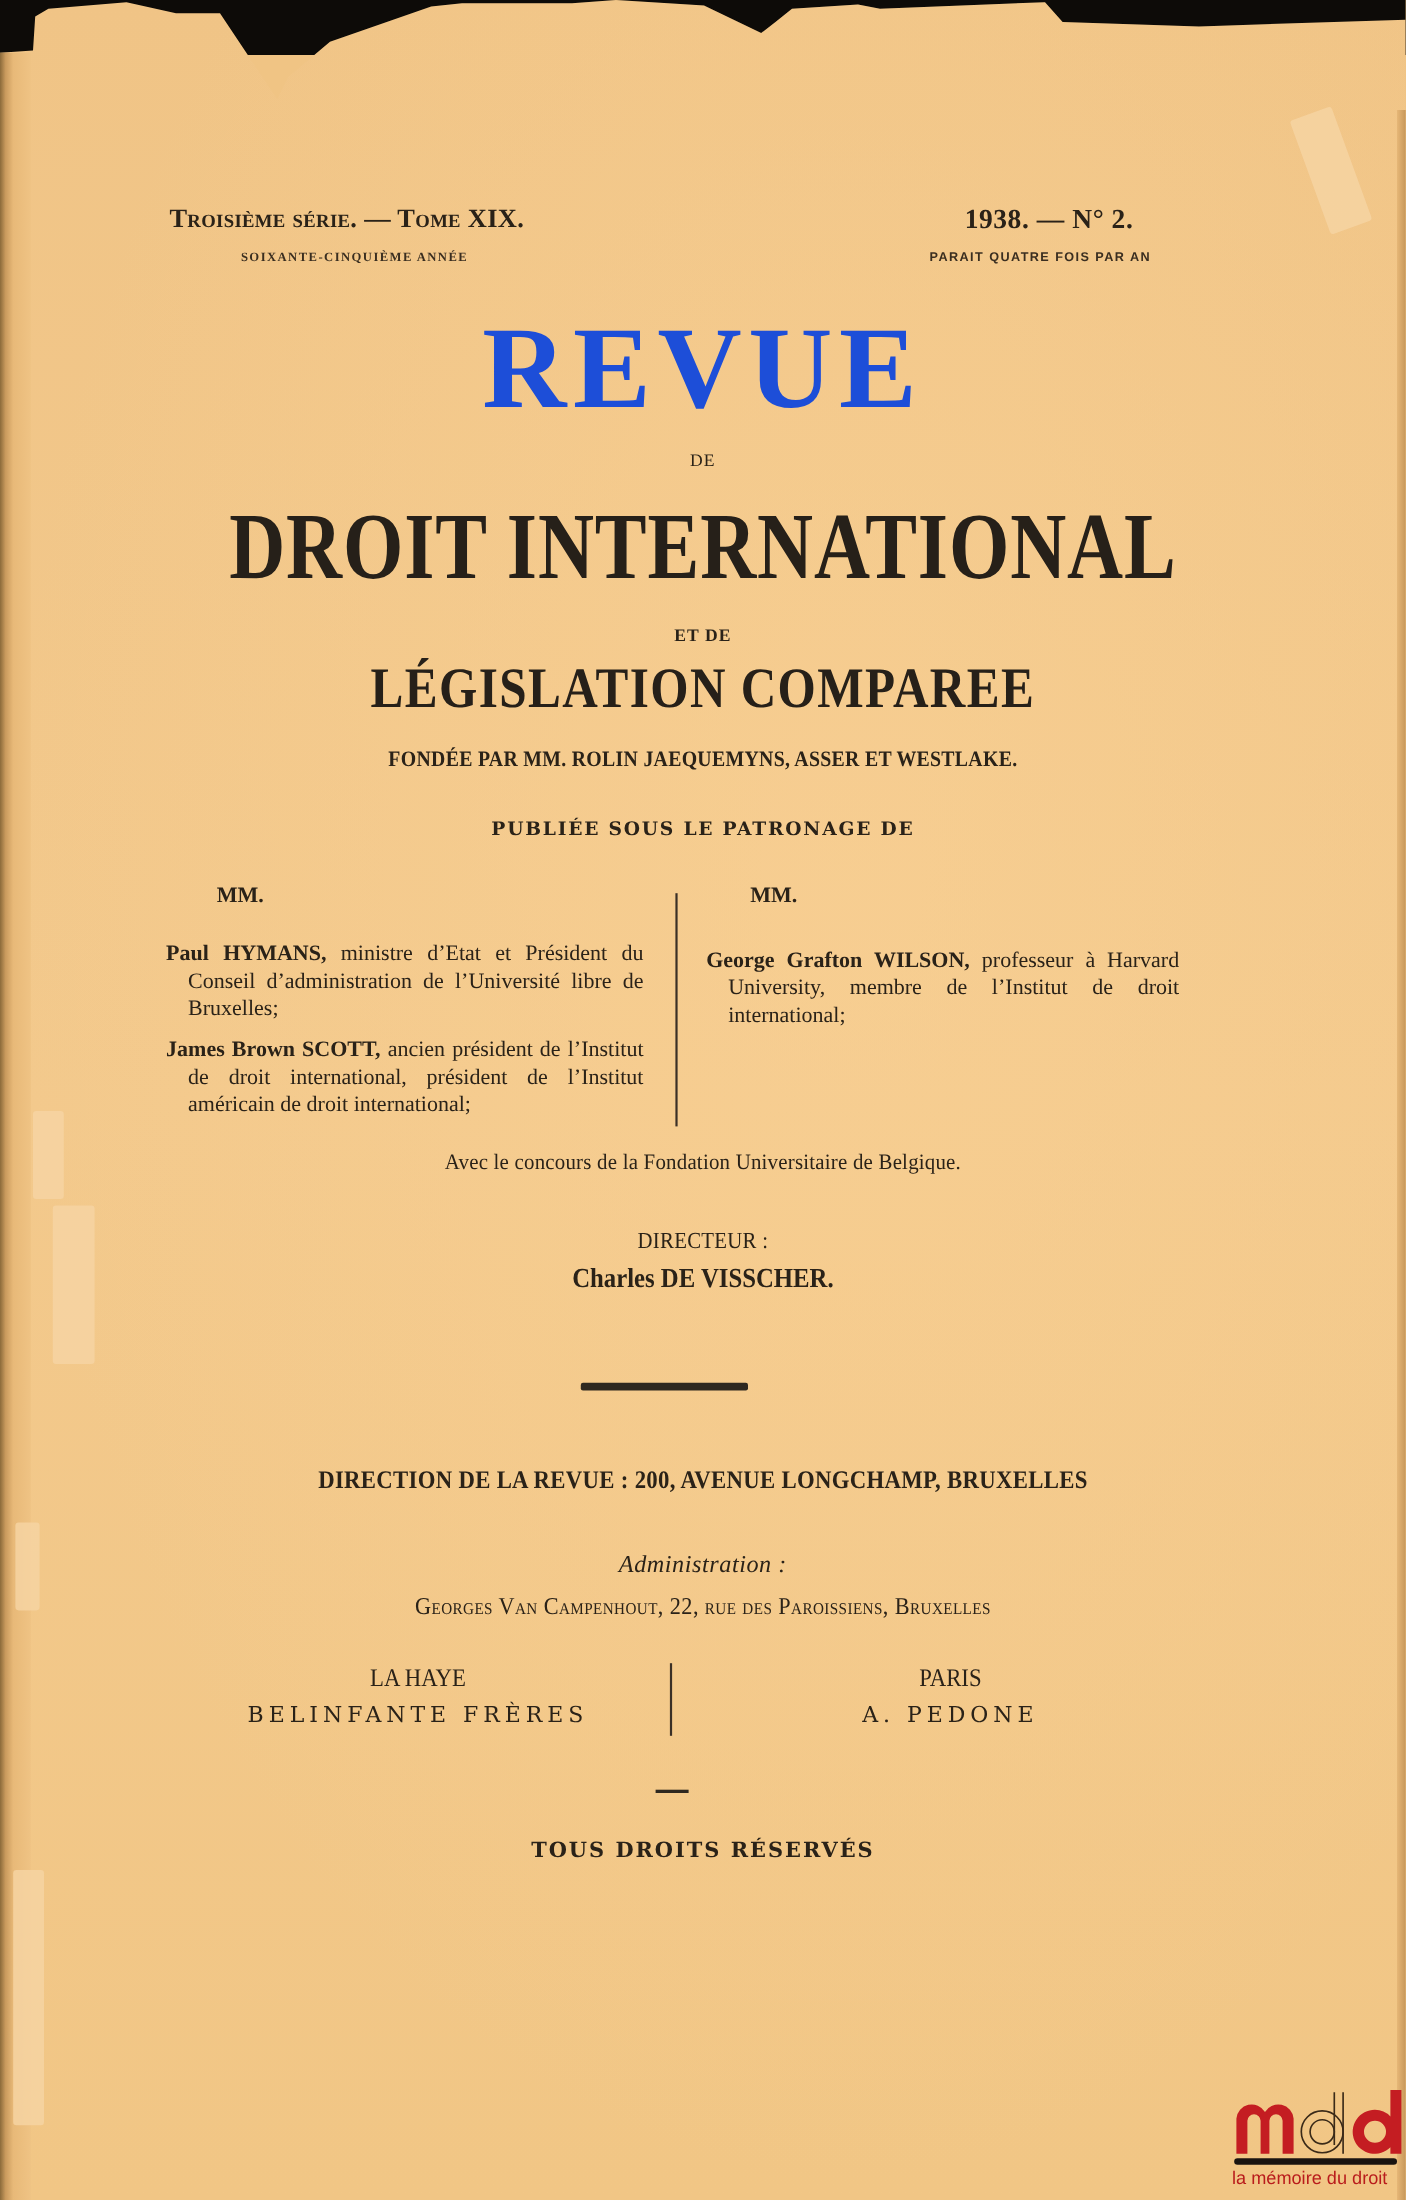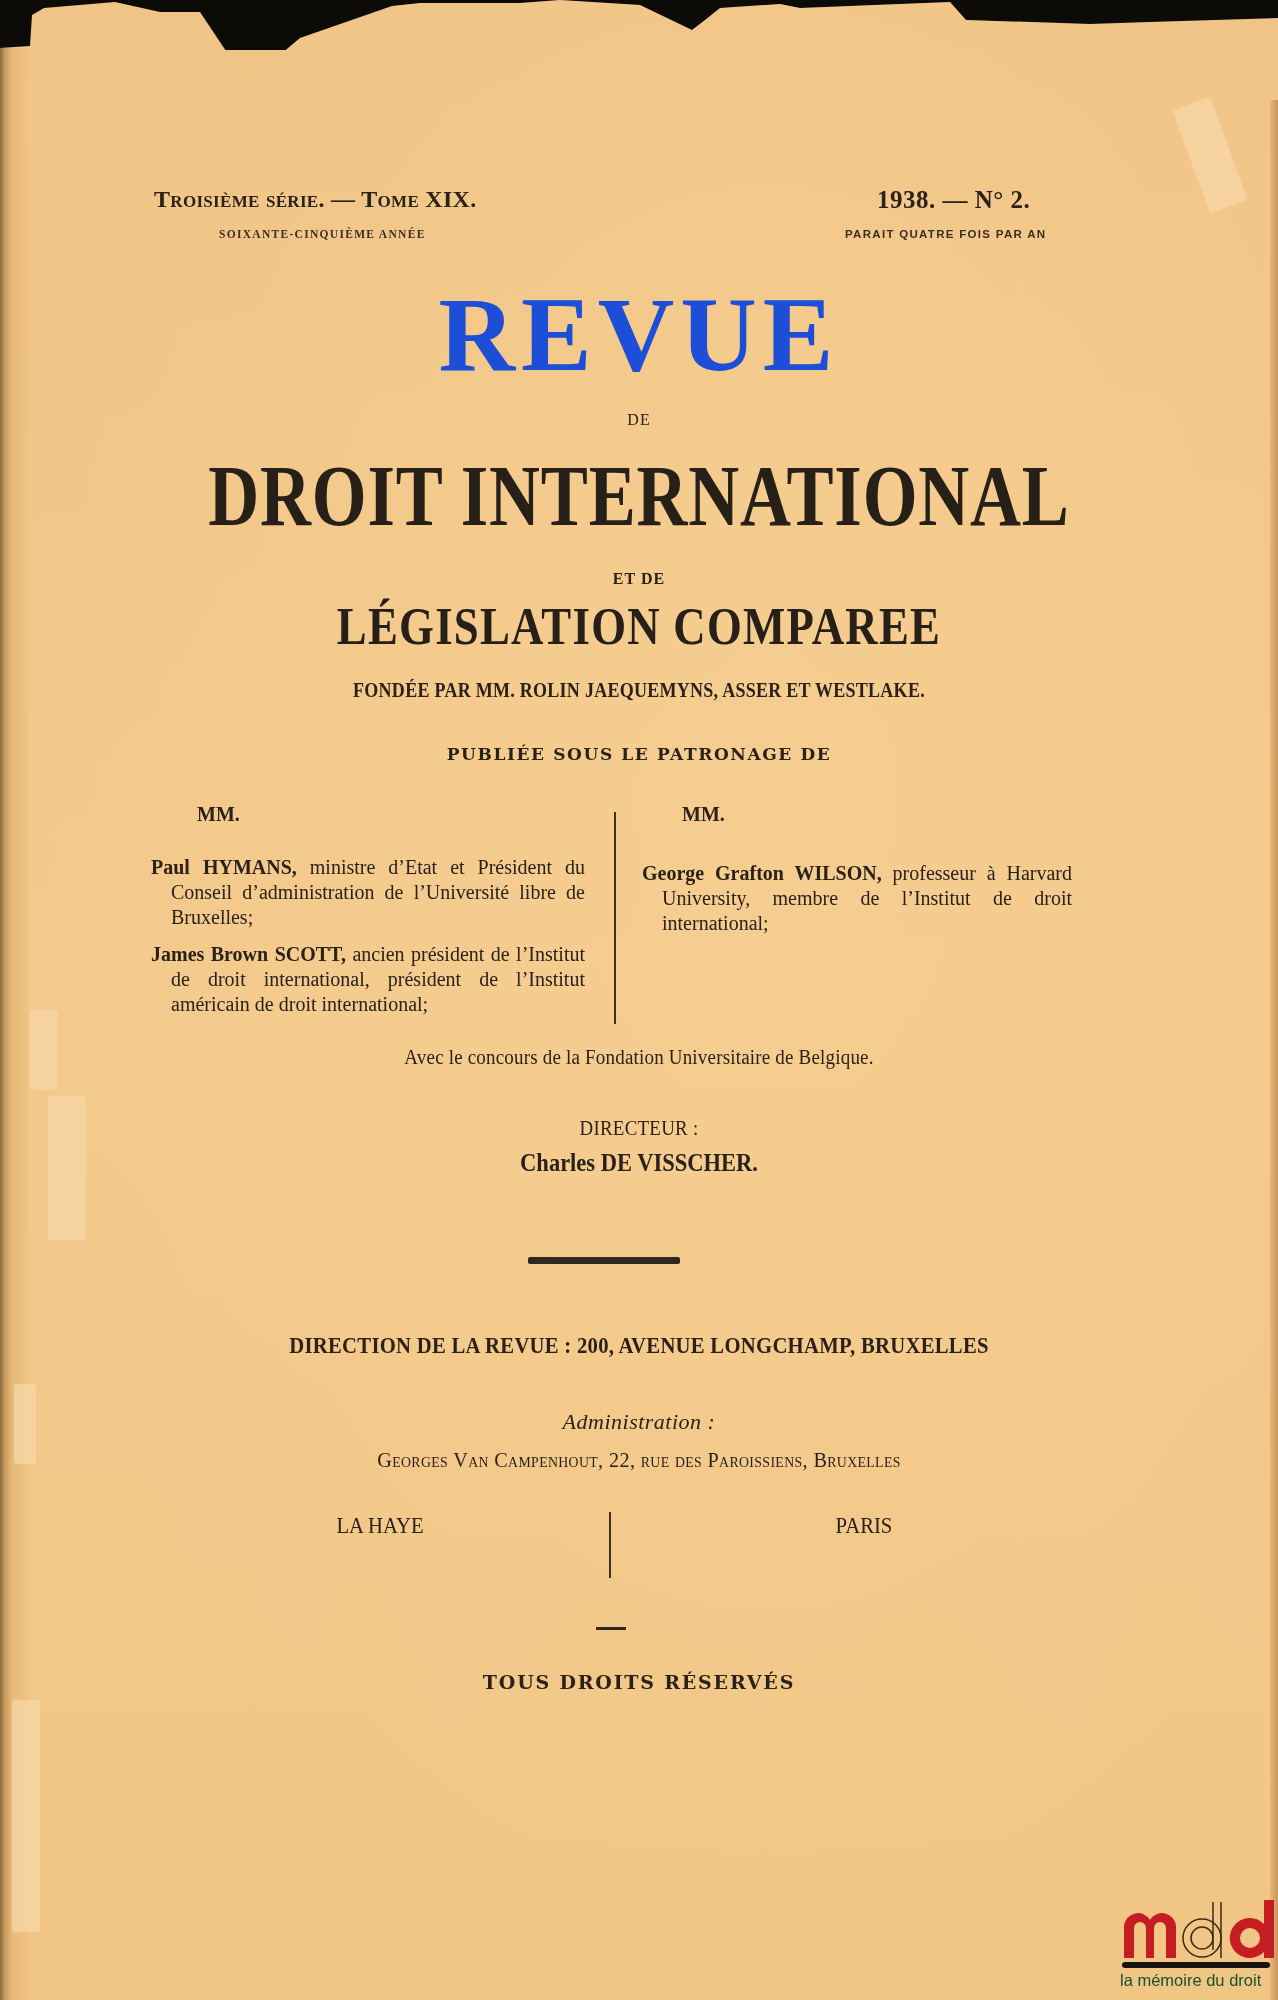--- a/index.html
+++ b/index.html
@@ -119,21 +119,21 @@
   .rights {
     top: 1671px; font-size: 19px; font-weight: bold; letter-spacing: 1.8px;
     font-family: "DejaVu Serif", serif;
   }
 
   .logo { position: absolute; left: 1118px; top: 1898px; width: 160px; height: 100px; }
   .logo-mark { position: absolute; left: 4px; top: 0; }
   .logo-rule { position: absolute; left: 4px; top: 64px; width: 148px; height: 6px; background: #1a1410; border-radius: 3px; }
   .logo-tag {
     position: absolute; left: 2px; top: 73px; font-family: "Liberation Sans", sans-serif;
-    font-size: 16.5px; color: #14532d; white-space: nowrap;
+    font-size: 16.5px; color: #b91c1c; white-space: nowrap;
   }
 </style>
 </head>
 <body>
 
 <div class="scan-bg"></div>
 <div class="top-dark"></div>
 <div class="paper"></div>
 <div class="left-strip"></div>
 <div class="right-edge"></div>
@@ -173,24 +173,26 @@
 <div class="abs center directeur-name">Charles DE VISSCHER.</div>
 
 <div class="divider-bar"></div>
 
 <div class="abs center direction">DIRECTION DE LA REVUE : 200, AVENUE LONGCHAMP, BRUXELLES</div>
 <div class="abs center admin-label">Administration :</div>
 <div class="abs center admin-addr small-caps">Georges Van Campenhout, 22, rue des Paroissiens, Bruxelles</div>
 
 <div class="pub-col pub-left">
   <span class="city">LA HAYE</span>
+  <span class="house">BELINFANTE FRÈRES</span>
 </div>
 <div class="pub-divider"></div>
 <div class="pub-col pub-right">
   <span class="city">PARIS</span>
+  <span class="house">A. PEDONE</span>
 </div>
 <div class="dash-small"></div>
 <div class="abs center rights">TOUS DROITS RÉSERVÉS</div>
 
 <div class="logo">
   <svg class="logo-mark" width="156" height="64" viewBox="0 0 156 64">
 
     <path d="M2 60 V28 a14 14 0 0 1 26 -6 a14 14 0 0 1 26 6 V60 h-10 V30 a6 6 0 0 0 -12 0 V60 h-8 V30 a6 6 0 0 0 -12 0 V60 Z" fill="#c41d22"></path>
 
     <circle cx="80" cy="40" r="19" fill="none" stroke="#3a2a18" stroke-width="1.5"></circle>

